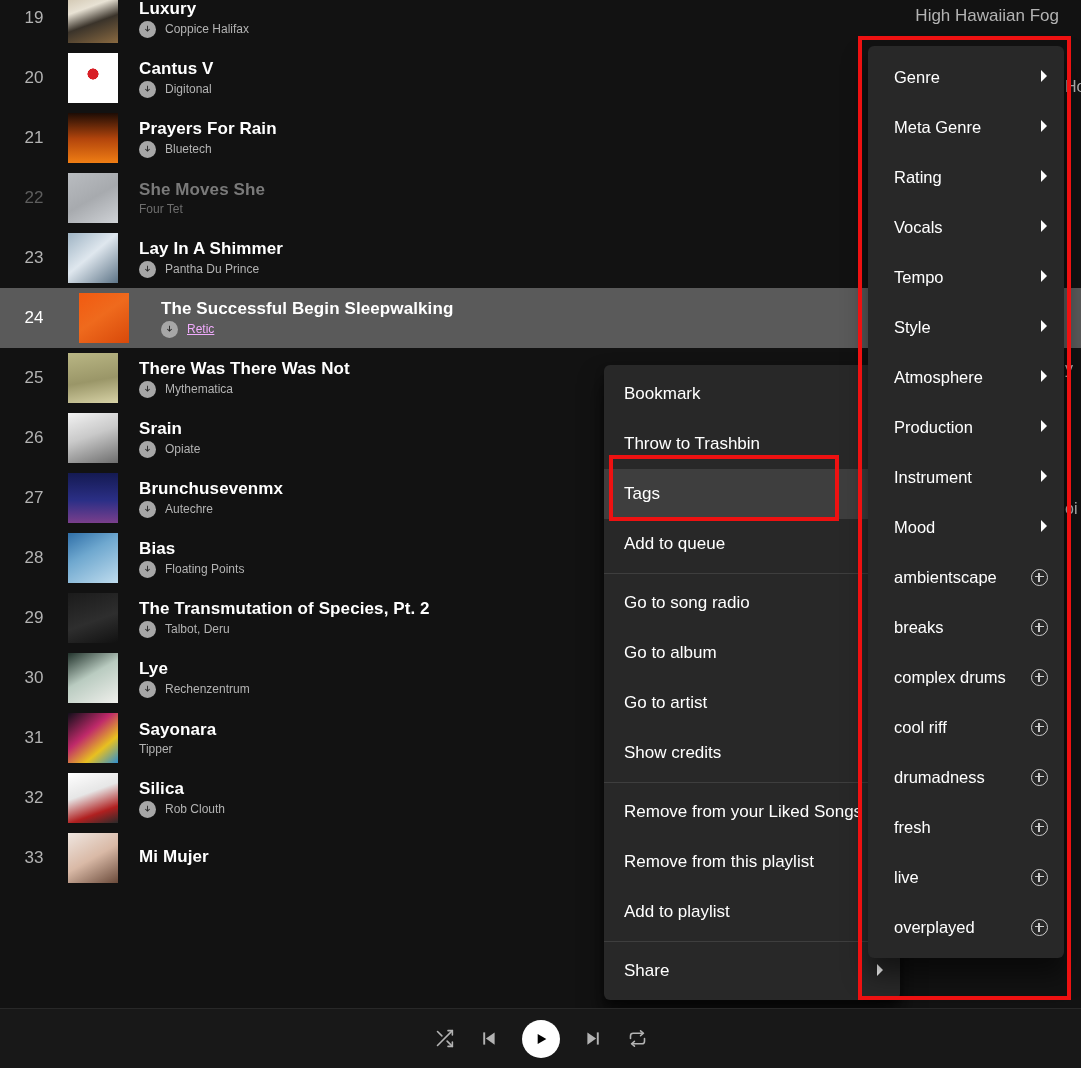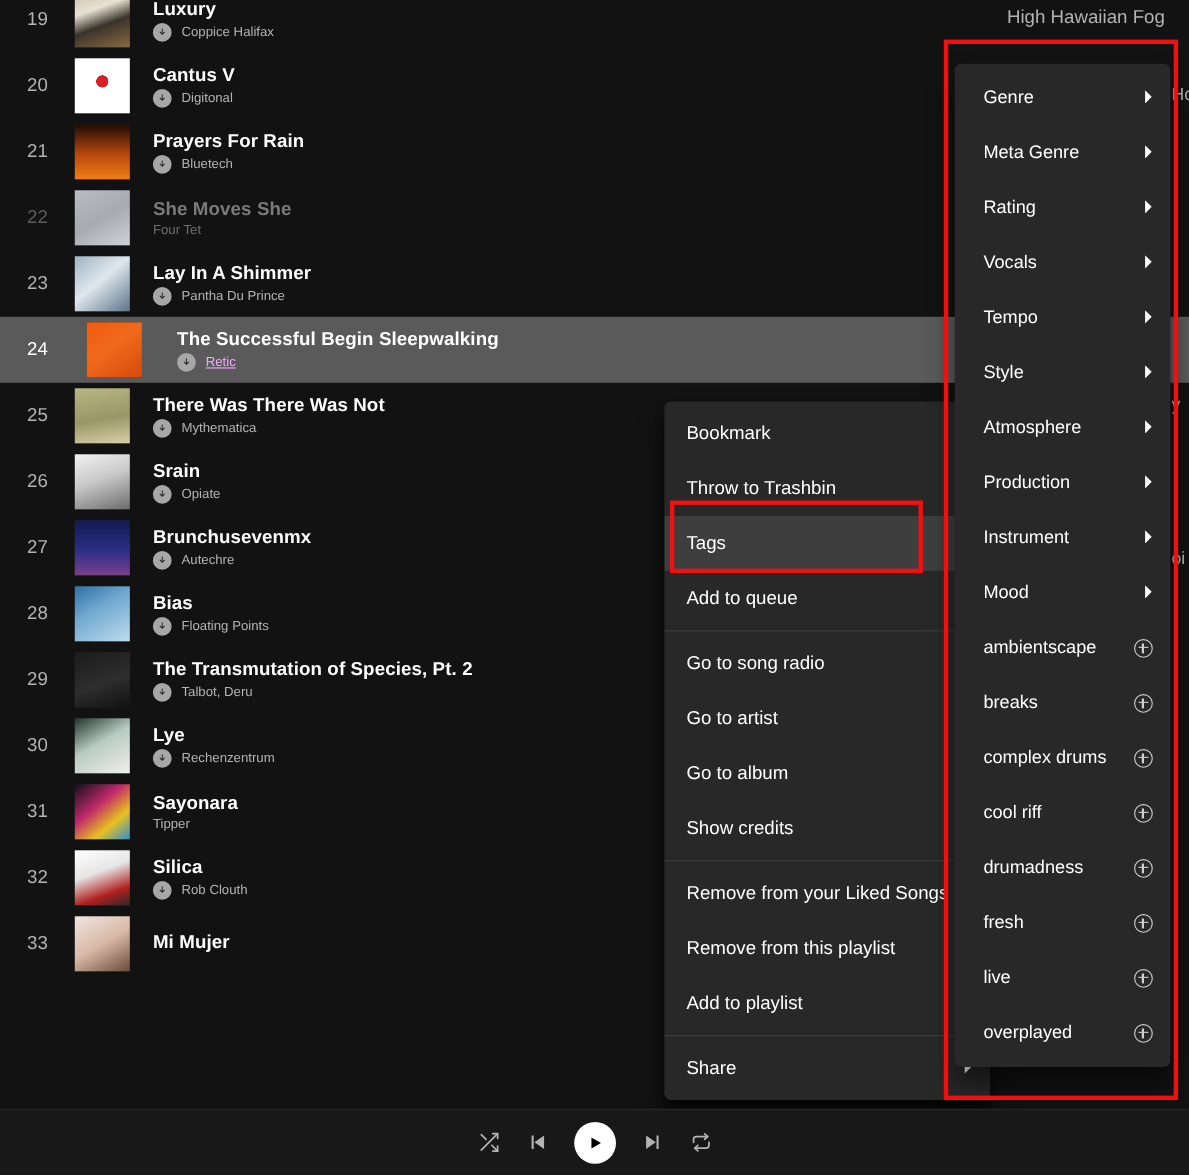--- a/index.html
+++ b/index.html
@@ -73,21 +73,21 @@
     height:50px; padding:0 16px 0 20px;
     color:#fff; font-size:17px; font-weight:400; white-space:nowrap;
   }
   .ctx-item.hl{ background:#3e3e3e; }
   .ctx-item .ctx-label{ flex:1 1 auto; }
   .ctx-sep{ height:1px; background:#3e3e3e; margin:4px 0; }
   .ctx-arrow{ flex:0 0 auto; color:#fff; font-size:11px; line-height:1; }
   .ctx-icon{ flex:0 0 auto; color:#b3b3b3; display:flex; align-items:center; }
 
   
-  #submenu-wrap{ position:absolute; left:858px; top:36px; z-index:30;margin-top:12px; }
+  #submenu-wrap{ position:absolute; left:858px; top:36px; z-index:30; }
   #submenu{
     position:relative; left:10px; top:10px;
     width:196px; background:#282828; border-radius:6px;
     box-shadow:0 16px 24px rgba(0,0,0,.5);
     padding:6px 0;
   }
   .sub-item{
     display:flex; align-items:center; height:50px;
     padding:0 16px 0 26px; color:#fff; font-size:16.5px; font-weight:400;
     white-space:nowrap;
@@ -366,24 +366,24 @@
           </svg></span>
       </div>
       <div class="ctx-item">
         <span class="ctx-label">Add to queue</span>
       </div>
       <div class="ctx-sep"></div>
       <div class="ctx-item">
         <span class="ctx-label">Go to song radio</span>
       </div>
       <div class="ctx-item">
+        <span class="ctx-label">Go to album</span>
+      </div>
+      <div class="ctx-item">
         <span class="ctx-label">Go to artist</span>
-      </div>
-      <div class="ctx-item">
-        <span class="ctx-label">Go to album</span>
       </div>
       <div class="ctx-item">
         <span class="ctx-label">Show credits</span>
       </div>
       <div class="ctx-sep"></div>
       <div class="ctx-item">
         <span class="ctx-label">Remove from your Liked Songs</span>
       </div>
       <div class="ctx-item">
         <span class="ctx-label">Remove from this playlist</span>

